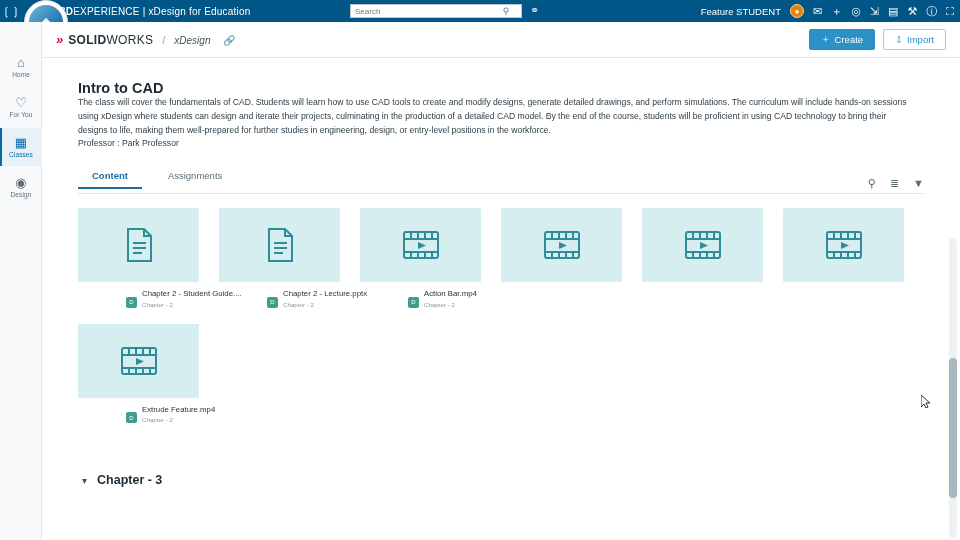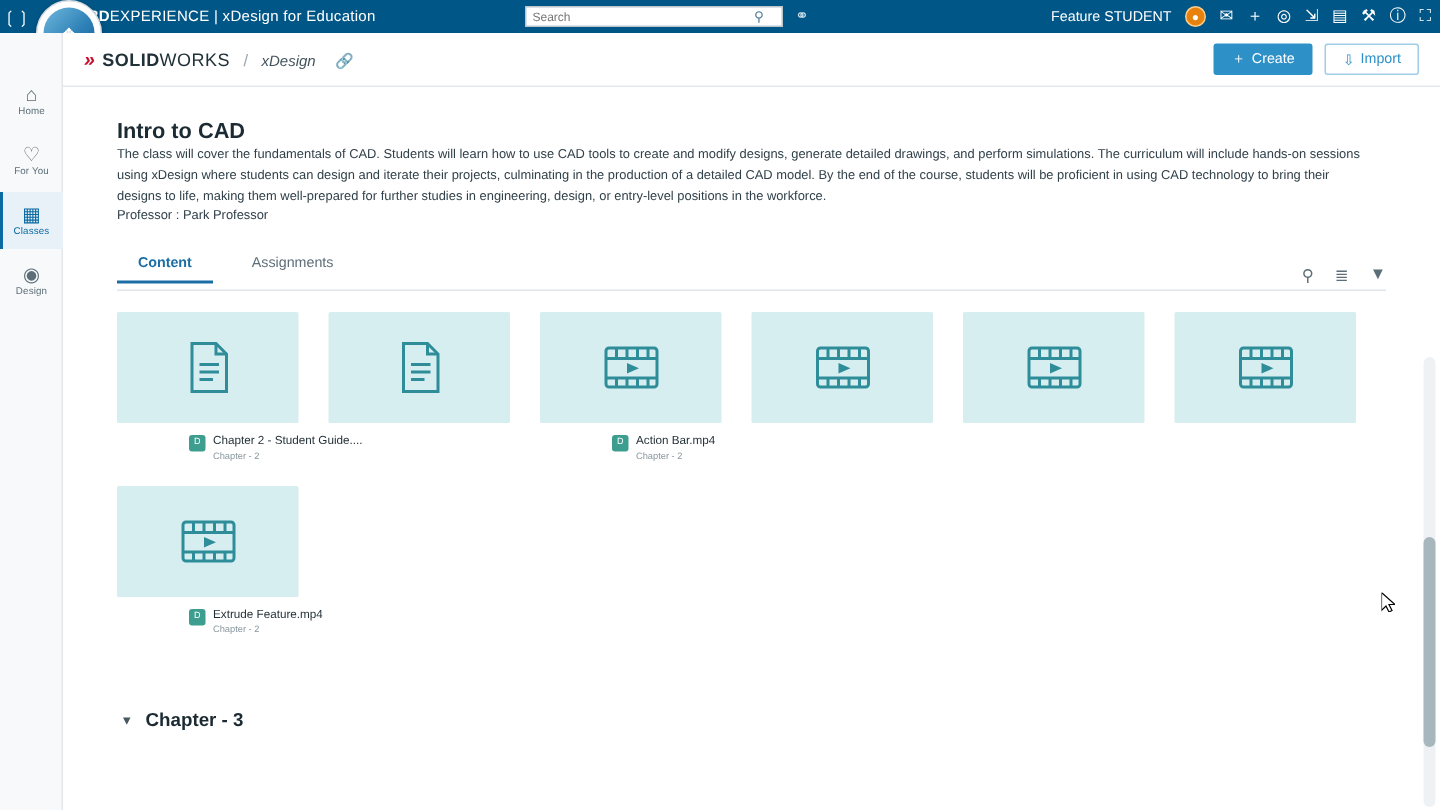--- a/index.html
+++ b/index.html
@@ -130,21 +130,21 @@
     display: flex; flex-wrap: wrap; gap: 0 20px;
     margin-top: 14px; width: 845px;
   }
   .card { width: 121px; margin-bottom: 16px; }
   .thumb {
     width: 121px; height: 74px; background: #d7eef0;
     display: flex; align-items: center; justify-content: center;
     border-radius: 1px;
   }
   .thumb svg { display: block; }
-  .card-meta { display: flex; gap: 5px; margin-top: 7px; align-items: flex-start; padding-left: 48px; }
+  .card-meta { display: flex; gap: 5px; margin-top: 7px; align-items: flex-end; padding-left: 48px; }
   .file-badge {
     width: 11px; height: 11px; border-radius: 2px; background: #3d9e8f;
     color: #fff; font-size: 6px; display: flex; align-items: center;
     justify-content: center; flex: none; margin-top: 1px;
   }
   .card-name {
     font-size: 7.8px; color: #1f2d35; line-height: 1.25;
     white-space: nowrap; overflow: hidden; text-overflow: ellipsis; max-width: 104px;
   }
   .card-sub { font-size: 6.2px; color: #8a989f; margin-top: 2px; }
@@ -281,20 +281,27 @@
 
       <div class="card">
         <div class="thumb">
           <svg width="30" height="34" viewBox="0 0 30 34">
             <path d="M4 1 H20 L27 8 V33 H4 Z" fill="none" stroke="#2f8d9a" stroke-width="2"></path>
             <path d="M20 1 V8 H27" fill="none" stroke="#2f8d9a" stroke-width="2"></path>
             <line x1="9" y1="15" x2="22" y2="15" stroke="#2f8d9a" stroke-width="2"></line>
             <line x1="9" y1="20" x2="22" y2="20" stroke="#2f8d9a" stroke-width="2"></line>
             <line x1="9" y1="25" x2="18" y2="25" stroke="#2f8d9a" stroke-width="2"></line>
           </svg>
+        </div>
+        <div class="card-meta">
+          <div class="file-badge">D</div>
+          <div>
+            <div class="card-name">Chapter 2 - Lecture.pptx</div>
+            <div class="card-sub">Chapter - 2</div>
+          </div>
         </div>
       </div>
 
       <div class="card">
         <div class="thumb">
           <svg width="38" height="30" viewBox="0 0 38 30">
             <rect x="2" y="2" width="34" height="26" rx="2" fill="none" stroke="#2f8d9a" stroke-width="2"></rect>
             <line x1="2" y1="9" x2="36" y2="9" stroke="#2f8d9a" stroke-width="2"></line>
             <line x1="2" y1="22" x2="36" y2="22" stroke="#2f8d9a" stroke-width="2"></line>
             <line x1="9" y1="2" x2="9" y2="9" stroke="#2f8d9a" stroke-width="2"></line>

